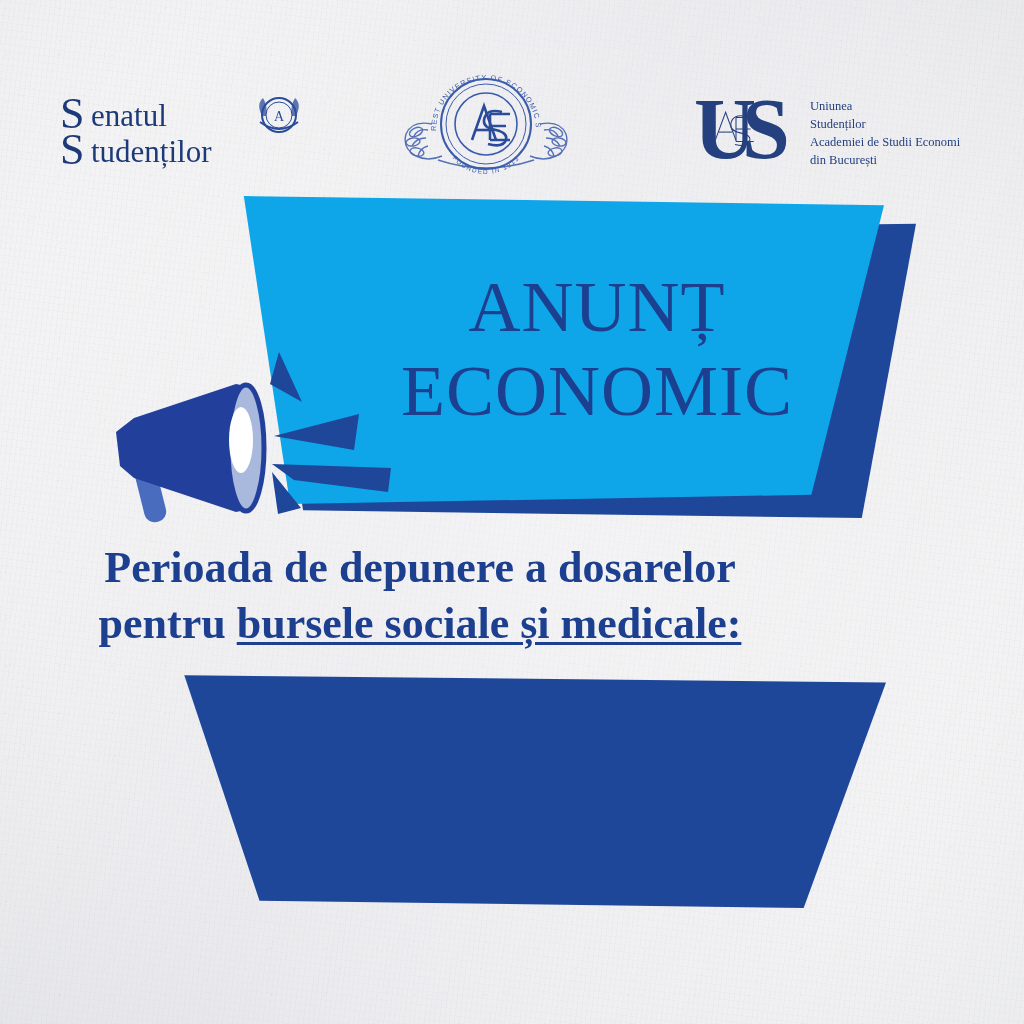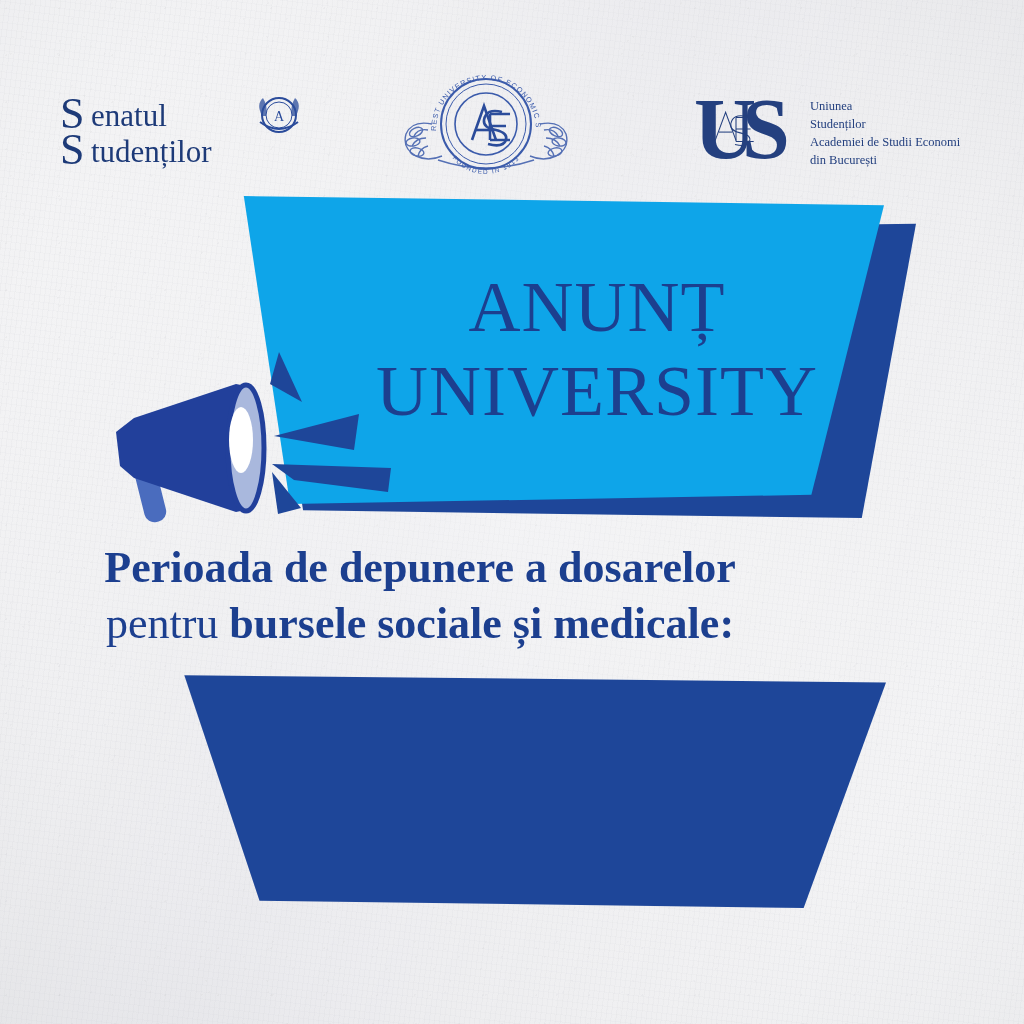--- a/index.html
+++ b/index.html
@@ -135,22 +135,23 @@
     left: 0;
     top: 540px;
     width: 840px;
     text-align: center;
     color: #1c3f8f;
     font-family: "Liberation Serif", serif;
     font-size: 44px;
     line-height: 1.28;
     font-weight: 700;
   }
-  .midtext .line2 .plain { font-weight: 400; }
+  .midtext .line2 .plain { font-weight: 700; }
   .midtext .underlined {
+    text-decoration: underline;
     text-decoration-thickness: 3px;
     text-underline-offset: 4px;
   }
 
   
   .banner-bot-shadow {
     position: absolute;
     left: 170px;
     top: 668px;
     width: 716px;
@@ -272,21 +273,21 @@
           <text x="116" y="42">Studenților</text>
           <text x="116" y="60">Academiei de Studii Economice</text>
           <text x="116" y="78">din București</text>
         </g>
       </svg>
     </div>
   </div>
 
   <div class="banner-top-shadow"></div>
   <div class="banner-top">
-    <h1 class="banner-top-text"><span>ANUNȚ</span><br><span>UNIVERSITY</span></h1>
+    <h1 class="banner-top-text"><span>ANUNȚ</span><br><span>ECONOMIC</span></h1>
   </div>
 
   <div class="megaphone">
     <svg viewBox="0 0 300 215" width="300" height="215" aria-hidden="true">
 
       <rect x="40" y="95" width="22" height="88" rx="10" fill="#4a6cbe" transform="rotate(-14 51 139)"></rect>
 
       <path d="M20 92 L24 126 L38 138 L140 172 Q156 170 160 150 L160 66 Q156 46 140 44 L38 78 Z" fill="#22409b"></path>
 
       <ellipse cx="150" cy="108" rx="18" ry="63" fill="#a9b8dd"></ellipse>

